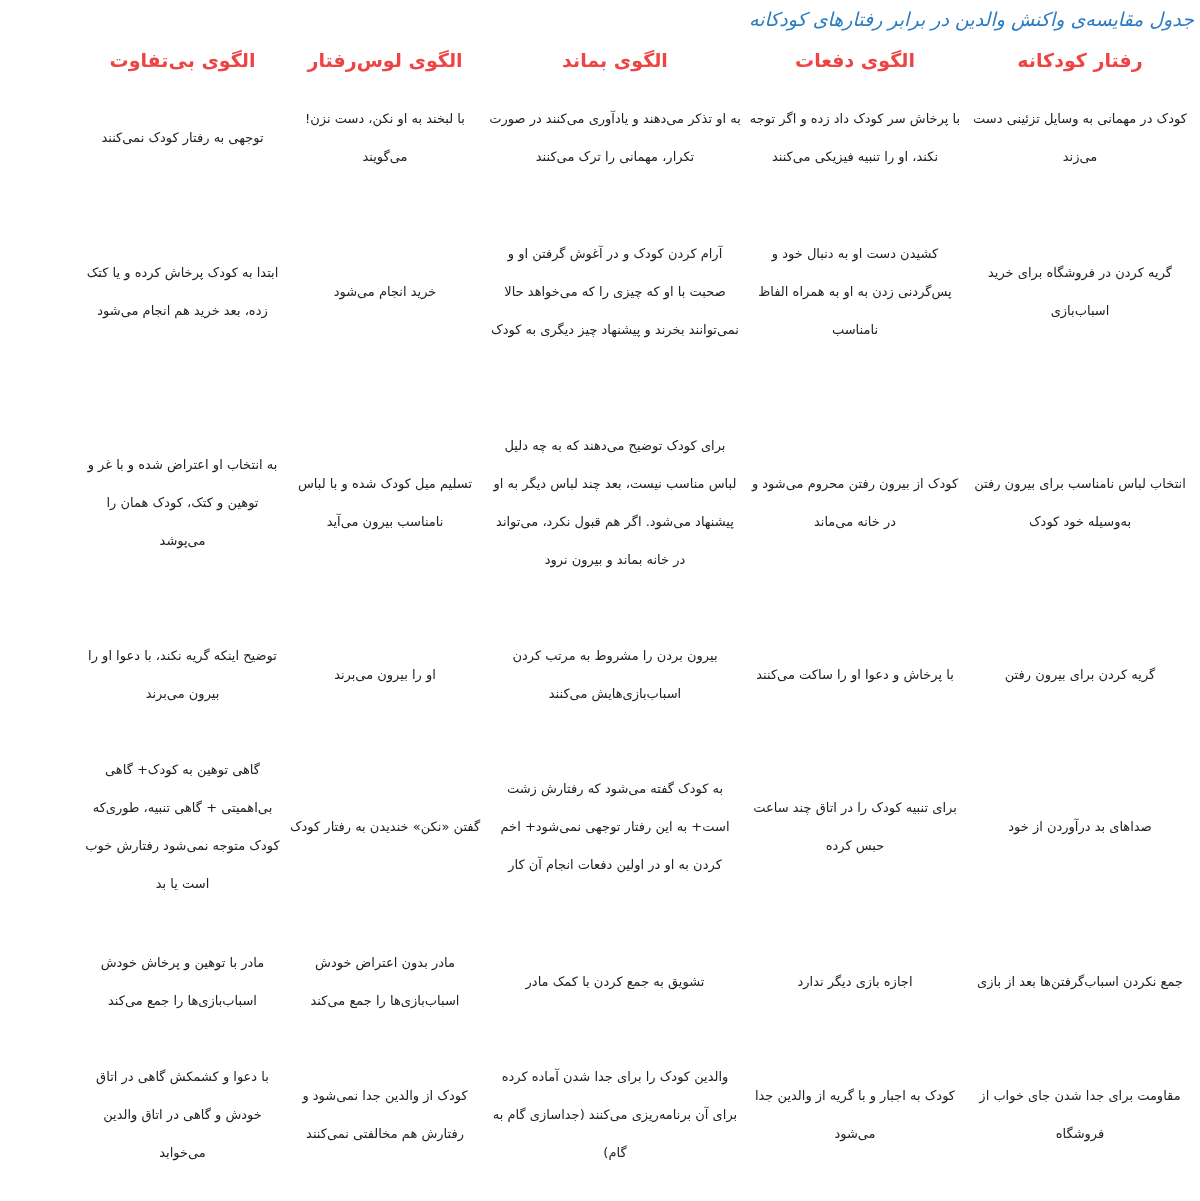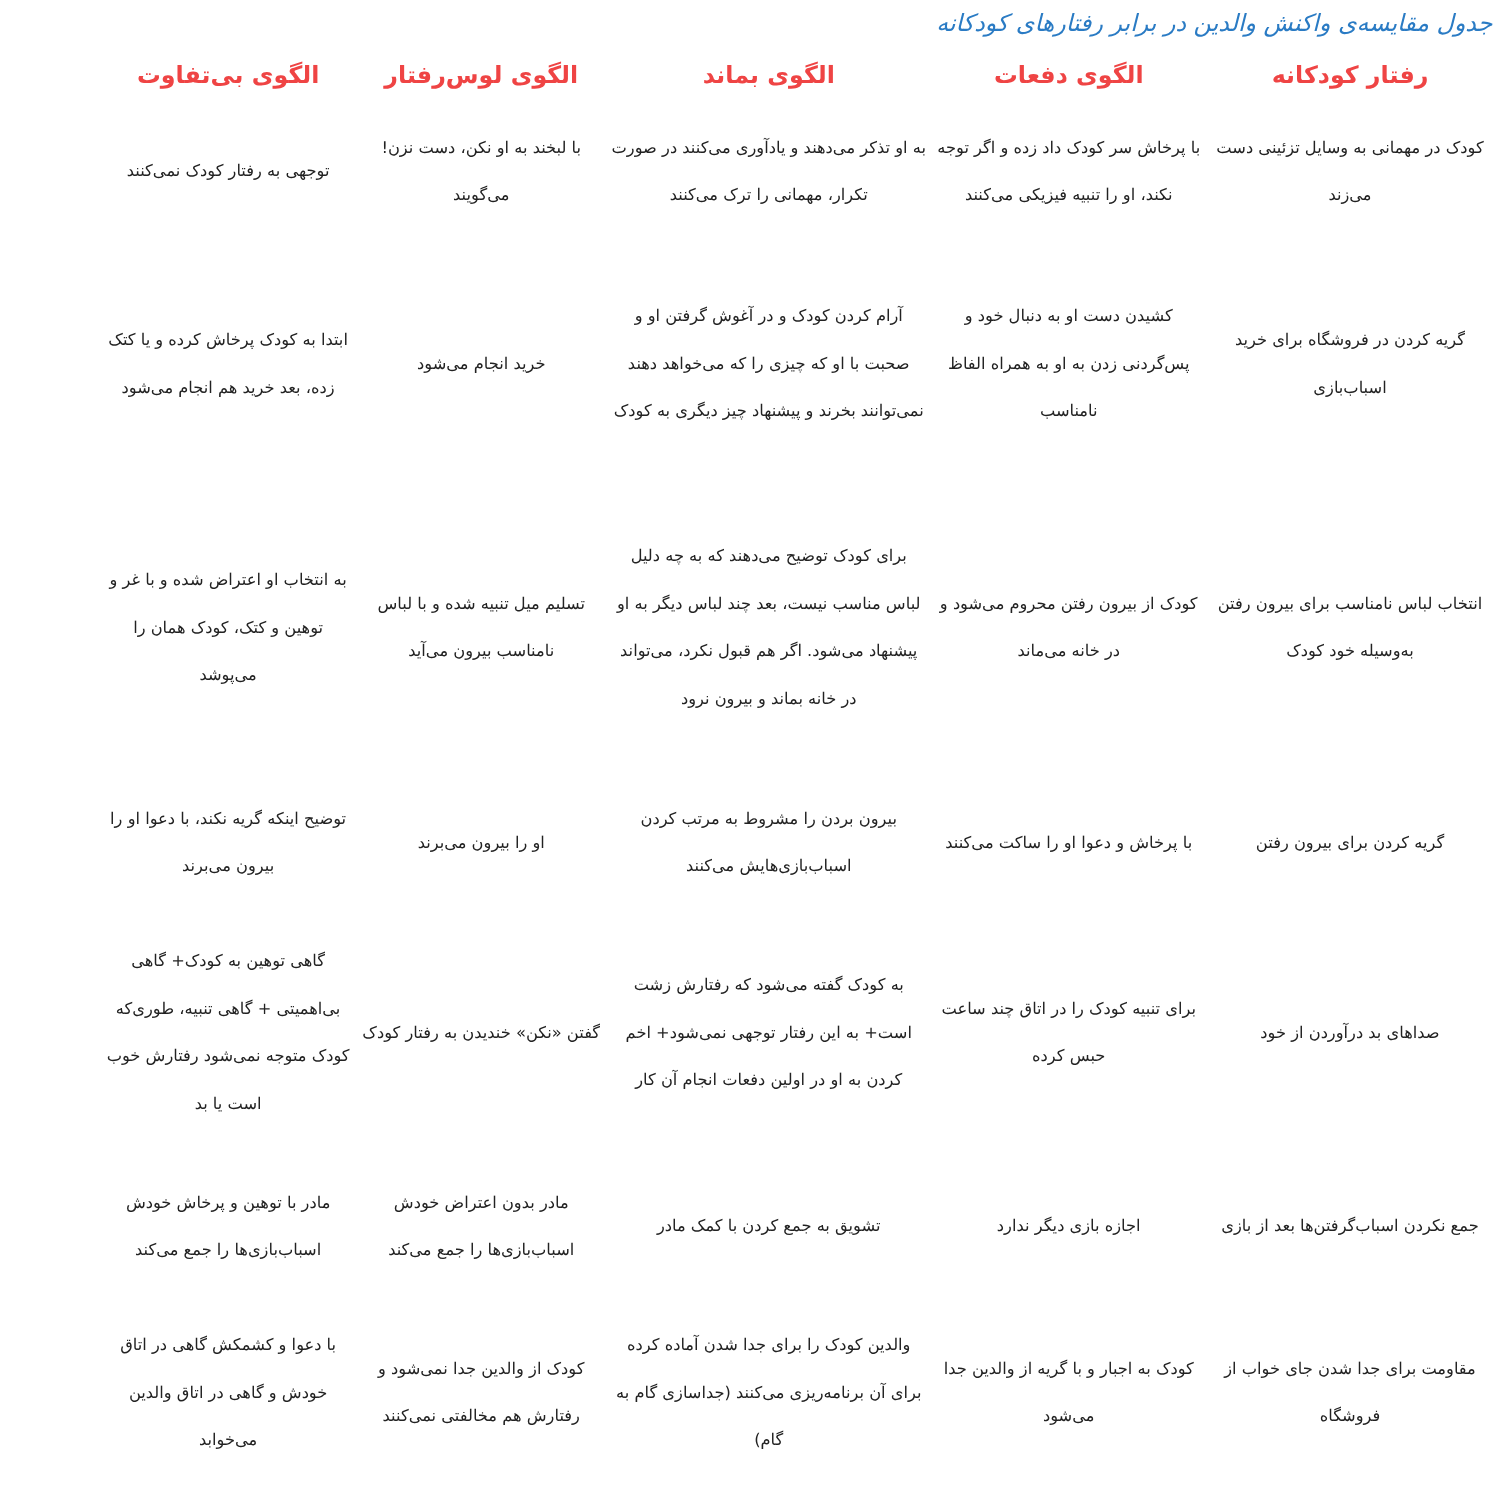--- a/index.html
+++ b/index.html
@@ -67,29 +67,29 @@
       <tr class="r1">
         <td>کودک در مهمانی به وسایل تزئینی دست می‌زند</td>
         <td>با پرخاش سر کودک داد زده و اگر توجه نکند، او را تنبیه فیزیکی می‌کنند</td>
         <td>به او تذکر می‌دهند و یادآوری می‌کنند در صورت تکرار، مهمانی را ترک می‌کنند</td>
         <td>با لبخند به او نکن، دست نزن! می‌گویند</td>
         <td>توجهی به رفتار کودک نمی‌کنند</td>
       </tr>
       <tr class="r2">
         <td>گریه کردن در فروشگاه برای خرید اسباب‌بازی</td>
         <td>کشیدن دست او به دنبال خود و پس‌گردنی زدن به او به همراه الفاظ نامناسب</td>
-        <td>آرام کردن کودک و در آغوش گرفتن او و صحبت با او که چیزی را که می‌خواهد دهند نمی‌توانند بخرند و پیشنهاد چیز دیگری به کودک</td>
+        <td>آرام کردن کودک و در آغوش گرفتن او و صحبت با او که چیزی را که می‌خواهد حالا نمی‌توانند بخرند و پیشنهاد چیز دیگری به کودک</td>
         <td>خرید انجام می‌شود</td>
         <td>ابتدا به کودک پرخاش کرده و یا کتک زده، بعد خرید هم انجام می‌شود</td>
       </tr>
       <tr class="r3">
         <td>انتخاب لباس نامناسب برای بیرون رفتن به‌وسیله خود کودک</td>
         <td>کودک از بیرون رفتن محروم می‌شود و در خانه می‌ماند</td>
         <td>برای کودک توضیح می‌دهند که به چه دلیل لباس مناسب نیست، بعد چند لباس دیگر به او پیشنهاد می‌شود. اگر هم قبول نکرد، می‌تواند در خانه بماند و بیرون نرود</td>
-        <td>تسلیم میل تنبیه شده و با لباس نامناسب بیرون می‌آید</td>
+        <td>تسلیم میل کودک شده و با لباس نامناسب بیرون می‌آید</td>
         <td>به انتخاب او اعتراض شده و با غر و توهین و کتک، کودک همان را می‌پوشد</td>
       </tr>
       <tr class="r4">
         <td>گریه کردن برای بیرون رفتن</td>
         <td>با پرخاش و دعوا او را ساکت می‌کنند</td>
         <td>بیرون بردن را مشروط به مرتب کردن اسباب‌بازی‌هایش می‌کنند</td>
         <td>او را بیرون می‌برند</td>
         <td>توضیح اینکه گریه نکند، با دعوا او را بیرون می‌برند</td>
       </tr>
       <tr class="r5">

